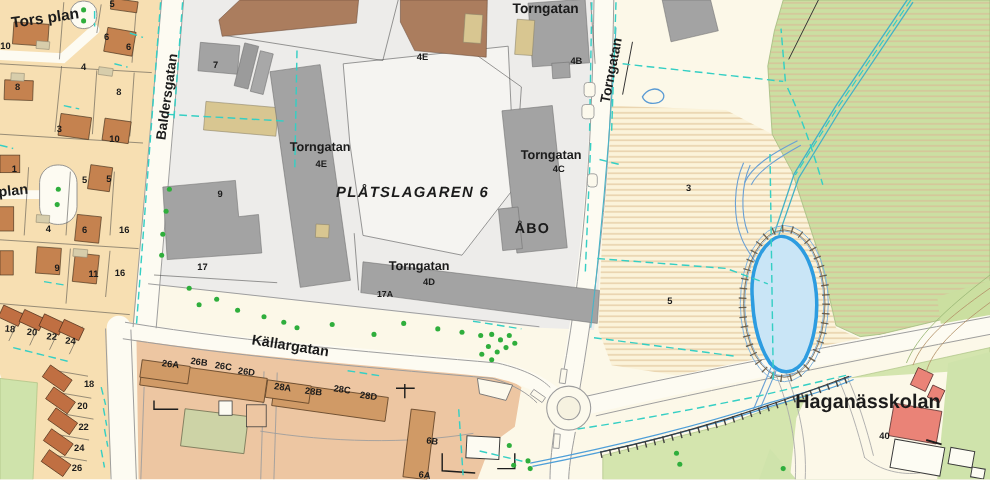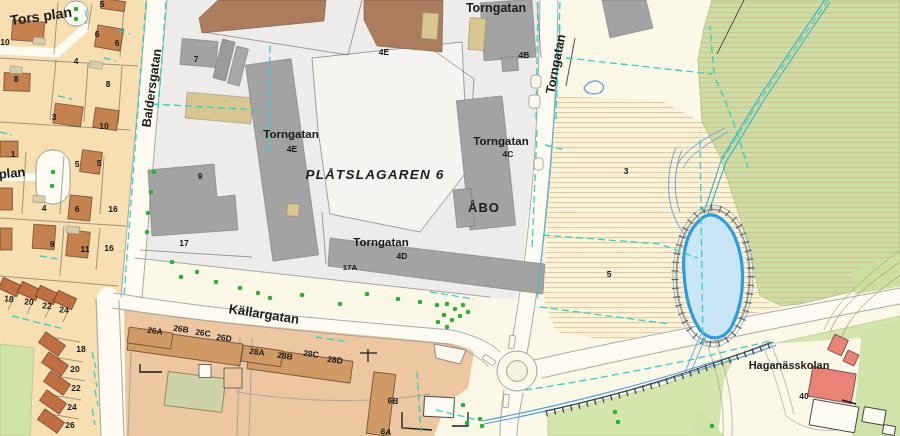--- a/index.html
+++ b/index.html
@@ -335,27 +335,27 @@
 
 <div id="labels-layer">
       <div class="map-label" style="left: 41px; top: 16px; font-size: 14px; transform: translate(-50%, -50%) rotate(-8deg);">Tors plan</div>
       <div class="map-label" style="left: 12px; top: 173px; font-size: 13px; transform: translate(-50%, -50%) rotate(-6deg);">plan</div>
       <div class="map-label" style="left: 152px; top: 88px; font-size: 12.5px; transform: translate(-50%, -50%) rotate(-82deg);">Baldersgatan</div>
       <div class="map-label" style="left: 496px; top: 8px; font-size: 12.5px; transform: translate(-50%, -50%) rotate(0deg);">Torngatan</div>
       <div class="map-label" style="left: 556px; top: 64px; font-size: 12.5px; transform: translate(-50%, -50%) rotate(-79deg);">Torngatan</div>
       <div class="map-label" style="left: 264px; top: 314px; font-size: 13px; transform: translate(-50%, -50%) rotate(9deg);">Källargatan</div>
       <div class="map-label" style="left: 375px; top: 175px; font-size: 13.5px; letter-spacing: 1.2px; transform: translate(-50%, -50%) rotate(0deg); font-style: italic;">PLÅTSLAGAREN 6</div>
       <div class="map-label" style="left: 484px; top: 207px; font-size: 13px; letter-spacing: 1px; transform: translate(-50%, -50%) rotate(0deg);">ÅBO</div>
-      <div class="map-label" style="left: 789px; top: 365px; font-size: 11px; transform: translate(-50%, -50%) rotate(0deg); text-align: right;">Haganässkolan</div>
+      <div class="map-label" style="left: 789px; top: 365px; font-size: 18px; transform: translate(-50%, -50%) rotate(0deg); text-align: right;">Haganässkolan</div>
       <div class="map-label" style="left: 291px; top: 135px; font-size: 11.5px; transform: translate(-50%, -50%) rotate(0deg);">Torngatan</div>
       <div class="map-label" style="left: 292px; top: 149px; font-size: 8.5px; transform: translate(-50%, -50%) rotate(0deg);">4E</div>
       <div class="map-label" style="left: 501px; top: 142px; font-size: 11.5px; transform: translate(-50%, -50%) rotate(0deg);">Torngatan</div>
       <div class="map-label" style="left: 508px; top: 154px; font-size: 8.5px; transform: translate(-50%, -50%) rotate(0deg);">4C</div>
       <div class="map-label" style="left: 381px; top: 243px; font-size: 11.5px; transform: translate(-50%, -50%) rotate(0deg);">Torngatan</div>
-      <div class="map-label" style="left: 390px; top: 256px; font-size: 8.5px; transform: translate(-50%, -50%) rotate(0deg); margin-left: 12px;">4D</div>
+      <div class="map-label" style="left: 390px; top: 256px; font-size: 8.5px; transform: translate(-50%, -50%) rotate(0deg);">4D</div>
       <div class="map-label" style="left: 524px; top: 55px; font-size: 8.5px; transform: translate(-50%, -50%) rotate(0deg);">4B</div>
       <div class="map-label" style="left: 384px; top: 52px; font-size: 8.5px; transform: translate(-50%, -50%) rotate(0deg);">4E</div>
       <div class="map-label" style="left: 350px; top: 268px; font-size: 8px; transform: translate(-50%, -50%) rotate(0deg);">17A</div>
       <div class="map-label" style="left: 804px; top: 396px; font-size: 8.5px; transform: translate(-50%, -50%) rotate(0deg);">40</div>
       <div class="map-label" style="left: 393px; top: 401px; font-size: 8.5px; transform: translate(-50%, -50%) rotate(8deg);">6B</div>
       <div class="map-label" style="left: 386px; top: 432px; font-size: 8.5px; transform: translate(-50%, -50%) rotate(8deg);">6A</div>
       <div class="map-label" style="left: 155px; top: 331px; font-size: 8.5px; transform: translate(-50%, -50%) rotate(8deg);">26A</div>
       <div class="map-label" style="left: 181px; top: 329px; font-size: 8.5px; transform: translate(-50%, -50%) rotate(8deg);">26B</div>
       <div class="map-label" style="left: 203px; top: 333px; font-size: 8.5px; transform: translate(-50%, -50%) rotate(8deg);">26C</div>
       <div class="map-label" style="left: 224px; top: 338px; font-size: 8.5px; transform: translate(-50%, -50%) rotate(8deg);">26D</div>

